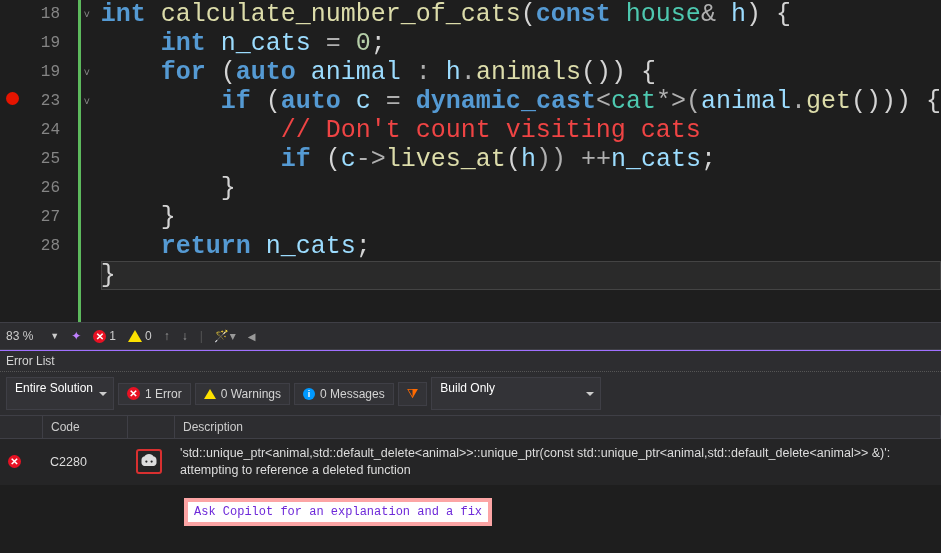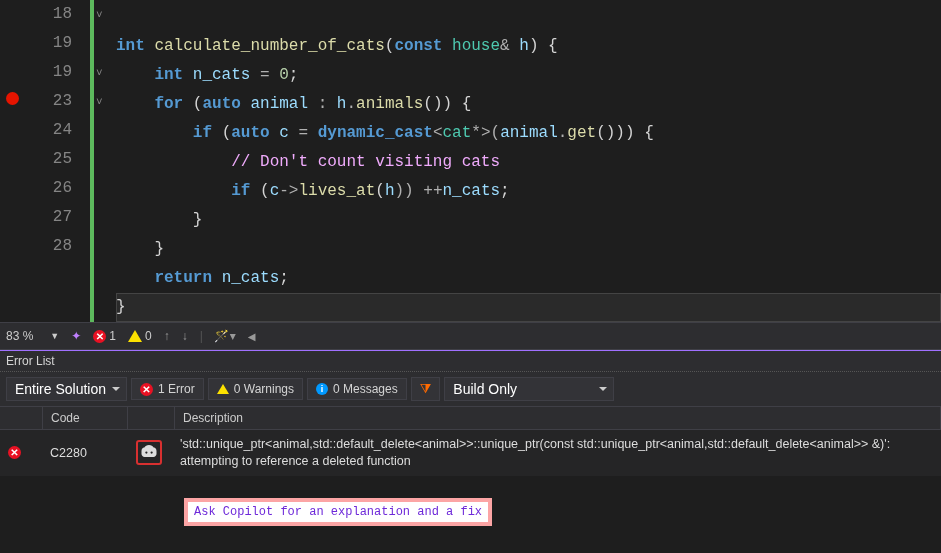--- a/index.html
+++ b/index.html
@@ -48,40 +48,39 @@
   position: relative;
 }
 .fold {
   position: absolute;
   left: 2px;
   font-size: 11px;
   color: #888;
 }
 .code {
   flex: 1;
-  font-size: 16px;
+  font-size: 25px;
   line-height: 29px;
   white-space: pre;
   padding-left: 6px;
   position: relative;
-  margin-top: 32px;
 }
 .code .line27 {
   background: #2a2a2a;
   box-shadow: 0 0 0 1px #444 inset;
   width: 100%;
 }
 .kw { color: #559ad3; font-weight: bold; }
 .type { color: #4ec9b0; }
 .func { color: #dcdcaa; }
 .num { color: #b5cea8; }
 .op { color: #b0b0b0; }
 .punc { color: #d4d4d4; }
 .var { color: #9cdcfe; }
-.comment { color: #f0abfc; }
+.comment { color: #ef4444; }
 .animfn { color: #dcdcaa; }
 
 .toolbar {
   height: 26px;
   background: #2d2d30;
   border-top: 1px solid #3f3f46;
   border-bottom: 1px solid #3f3f46;
   display: flex;
   align-items: center;
   padding: 0 6px;
@@ -113,24 +112,24 @@
   display:flex;
   align-items:center;
   gap:4px;
   padding:5px 6px;
   background: #2d2d30;
   border-bottom:1px solid #3f3f46;
 }
 .dropdown {
   background:#333337;
   border:1px solid #3f3f46;
-  padding:3px 20px 3px 8px;
+  padding:3px 20px 14px 8px;
   color:#fff;
   position:relative;
-  font-size:14px;
+  font-size:12px;
 }
 .dropdown::after {
   content:"";
   position:absolute;
   right:6px;
   top:50%;
   width:0;height:0;
   border-left:4px solid transparent;
   border-right:4px solid transparent;
   border-top:4px solid #ccc;

